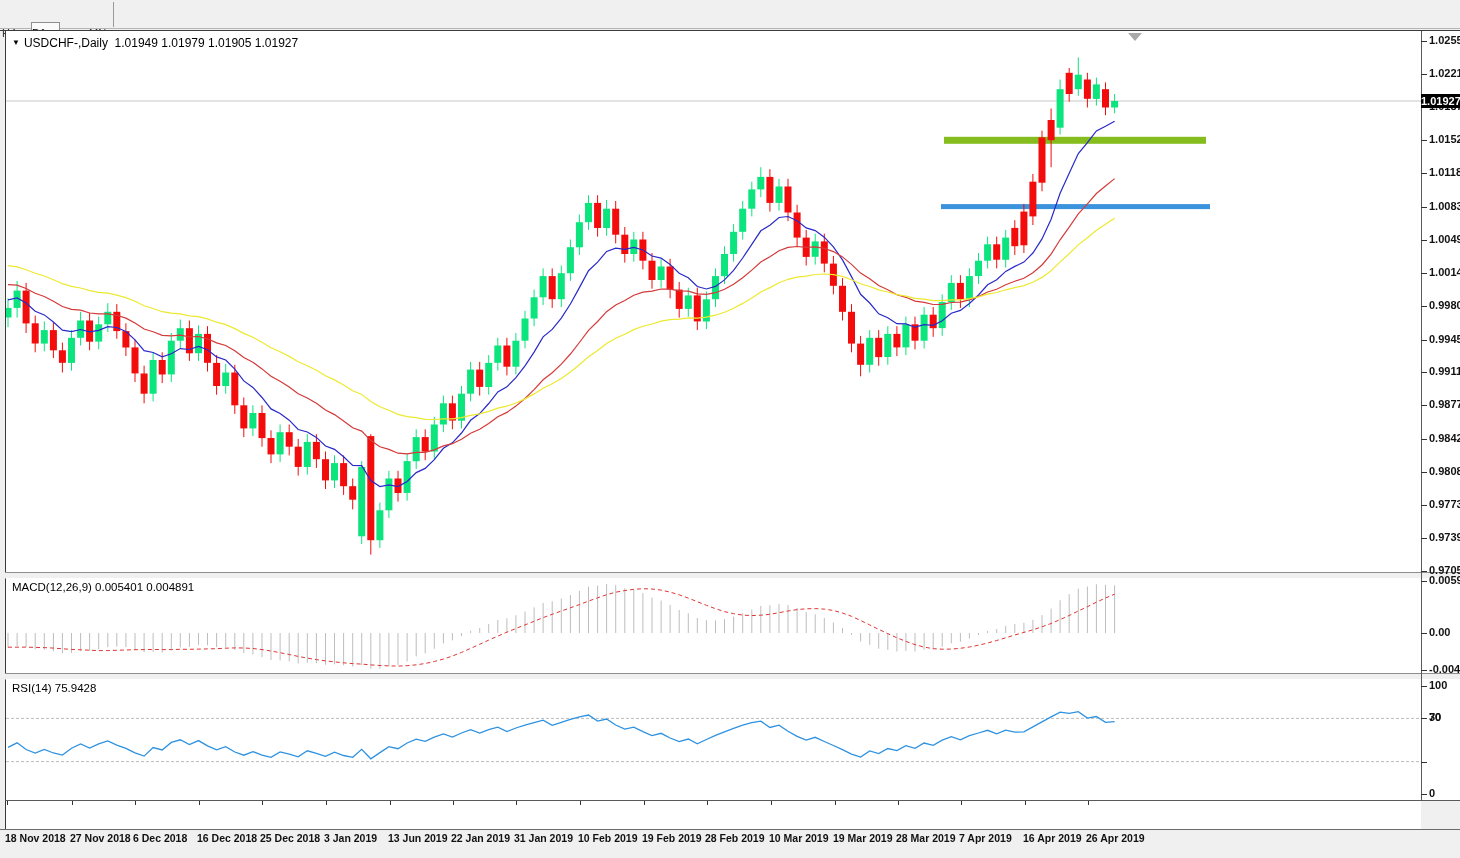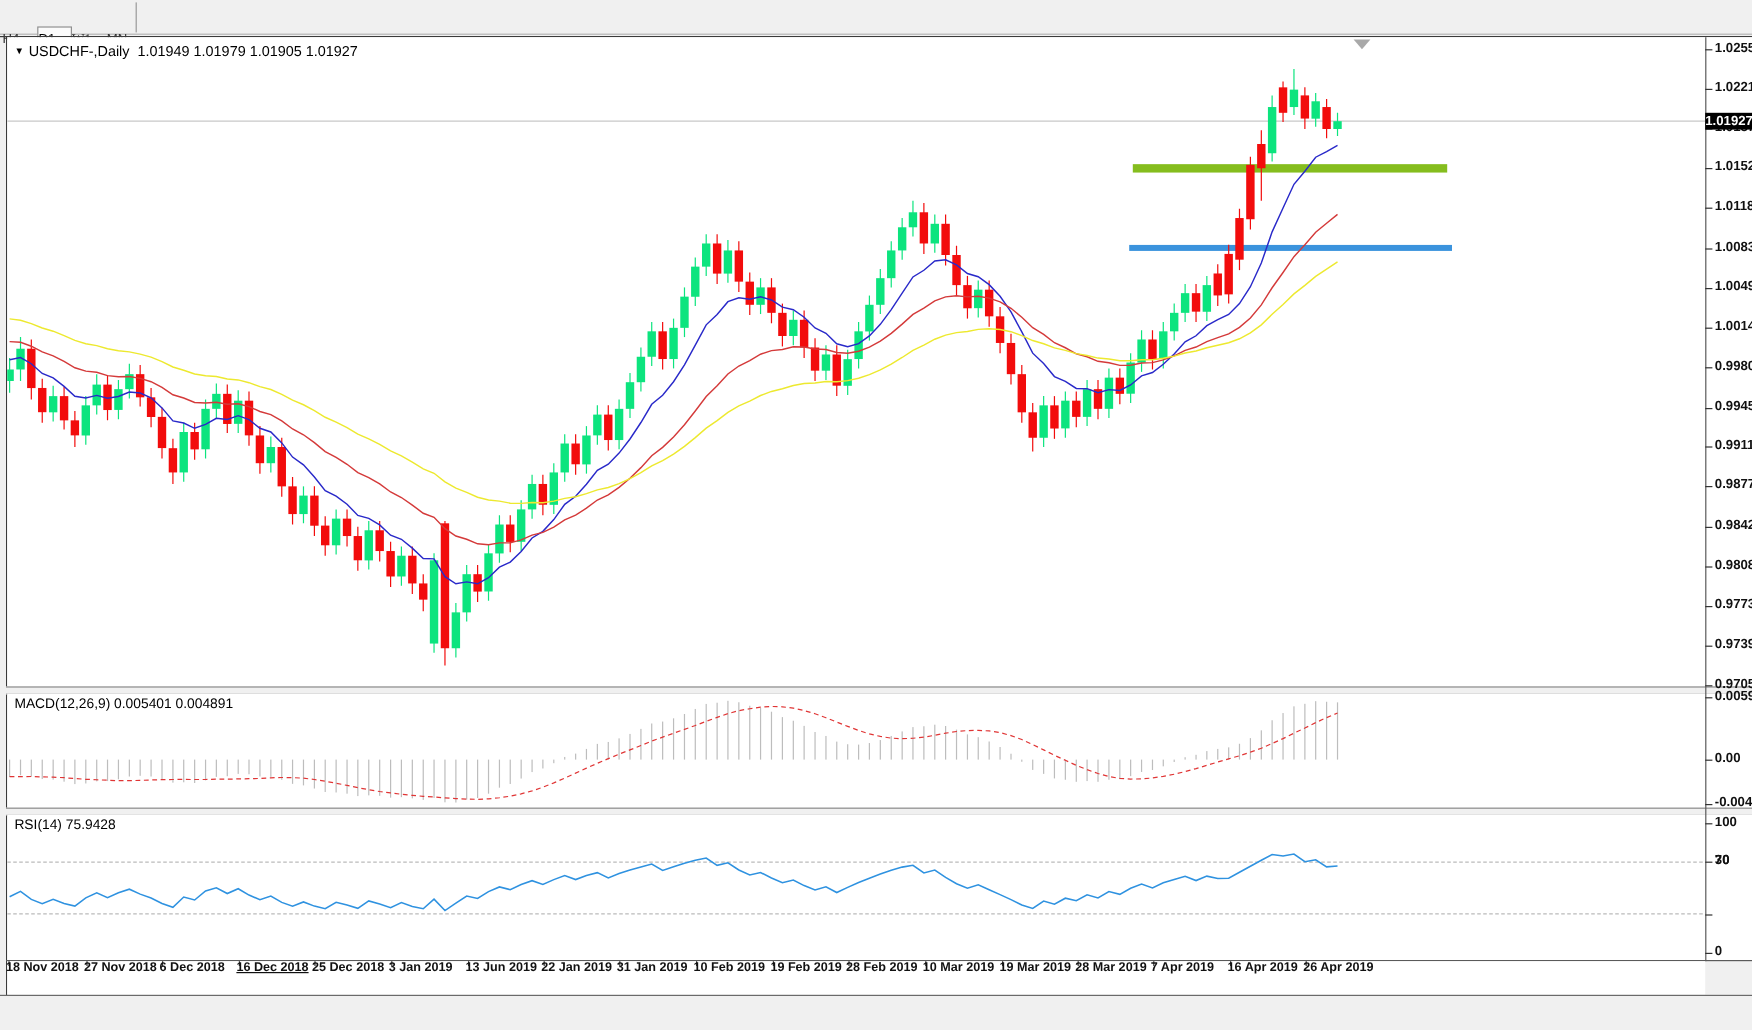--- a/index.html
+++ b/index.html
@@ -18,21 +18,21 @@
   .panel{position:absolute;left:6px;width:1454px;background:#fff;}
   .splitter{position:absolute;left:5px;width:1455px;height:5px;background:#f0f0f0;
     border-top:1px solid #8e8e8e;border-bottom:1px solid #8e8e8e;box-sizing:content-box;}
   .vscale-sep{position:absolute;left:1421px;top:31px;width:1px;height:770px;background:#5a5a5a;}
   svg.plot{position:absolute;display:block;}
   .chart-header{position:absolute;left:12px;top:36px;font-size:12px;color:#000;white-space:nowrap;}
   .chart-header .tri{font-size:8px;vertical-align:2px;margin-right:4px;}
   .ind-label{position:absolute;font-size:11.5px;color:#000;white-space:nowrap;}
   .ax-label{position:absolute;left:1429px;font-size:11px;font-weight:bold;color:#111;white-space:nowrap;}
   .ax-tick{position:absolute;left:1421px;width:6px;height:1px;background:#333;}
-  .t-label{position:absolute;font-size:10.5px;font-weight:bold;color:#111;white-space:nowrap;top:800px;}
+  .t-label{position:absolute;font-size:10.5px;font-weight:bold;color:#111;white-space:nowrap;top:832px;}
   .t-tick{position:absolute;top:801px;width:1px;height:4px;background:#333;}
   .price-tag{position:absolute;left:1421px;top:94px;width:39px;height:14px;background:#000;color:#fff;
     font-size:11px;font-weight:bold;text-align:center;line-height:14px;}
   .timeaxis-bg{position:absolute;left:6px;top:801px;width:1415px;height:28px;background:#fff;}
   
   .botline{position:absolute;left:0;top:829px;width:1460px;height:1px;background:#6a6a6a;}
   .botbar{position:absolute;left:0;top:830px;width:1460px;height:28px;background:#f0f0f0;}
   .bottabs{position:absolute;left:4px;top:0;height:28px;display:flex;align-items:center;}
   .bottab{padding:0 13px;font-size:12px;color:#3c3c3c;height:25px;line-height:25px;cursor:default;white-space:nowrap;}
   .bottab.active{background:#fff;border:1px solid #4a4a4a;border-bottom:1px solid #fff;
@@ -523,21 +523,21 @@
   <div class="hline-sep" style="top:800px;"></div>
   <div class="timeaxis-bg"></div>
   <div id="timeaxis">
       <div class="t-tick" style="left:7px;"></div>
       <div class="t-label" style="left:5px;">18 Nov 2018</div>
       <div class="t-tick" style="left:72px;"></div>
       <div class="t-label" style="left:70px;">27 Nov 2018</div>
       <div class="t-tick" style="left:135px;"></div>
       <div class="t-label" style="left:133px;">6 Dec 2018</div>
       <div class="t-tick" style="left:199px;"></div>
-      <div class="t-label" style="left:197px;text-decoration:underline;">16 Dec 2018</div>
+      <div class="t-label" style="left:197px;">16 Dec 2018</div>
       <div class="t-tick" style="left:262px;"></div>
       <div class="t-label" style="left:260px;">25 Dec 2018</div>
       <div class="t-tick" style="left:326px;"></div>
       <div class="t-label" style="left:324px;">3 Jan 2019</div>
       <div class="t-tick" style="left:390px;"></div>
       <div class="t-label" style="left:388px;">13 Jun 2019</div>
       <div class="t-tick" style="left:453px;"></div>
       <div class="t-label" style="left:451px;">22 Jan 2019</div>
       <div class="t-tick" style="left:516px;"></div>
       <div class="t-label" style="left:514px;">31 Jan 2019</div>

